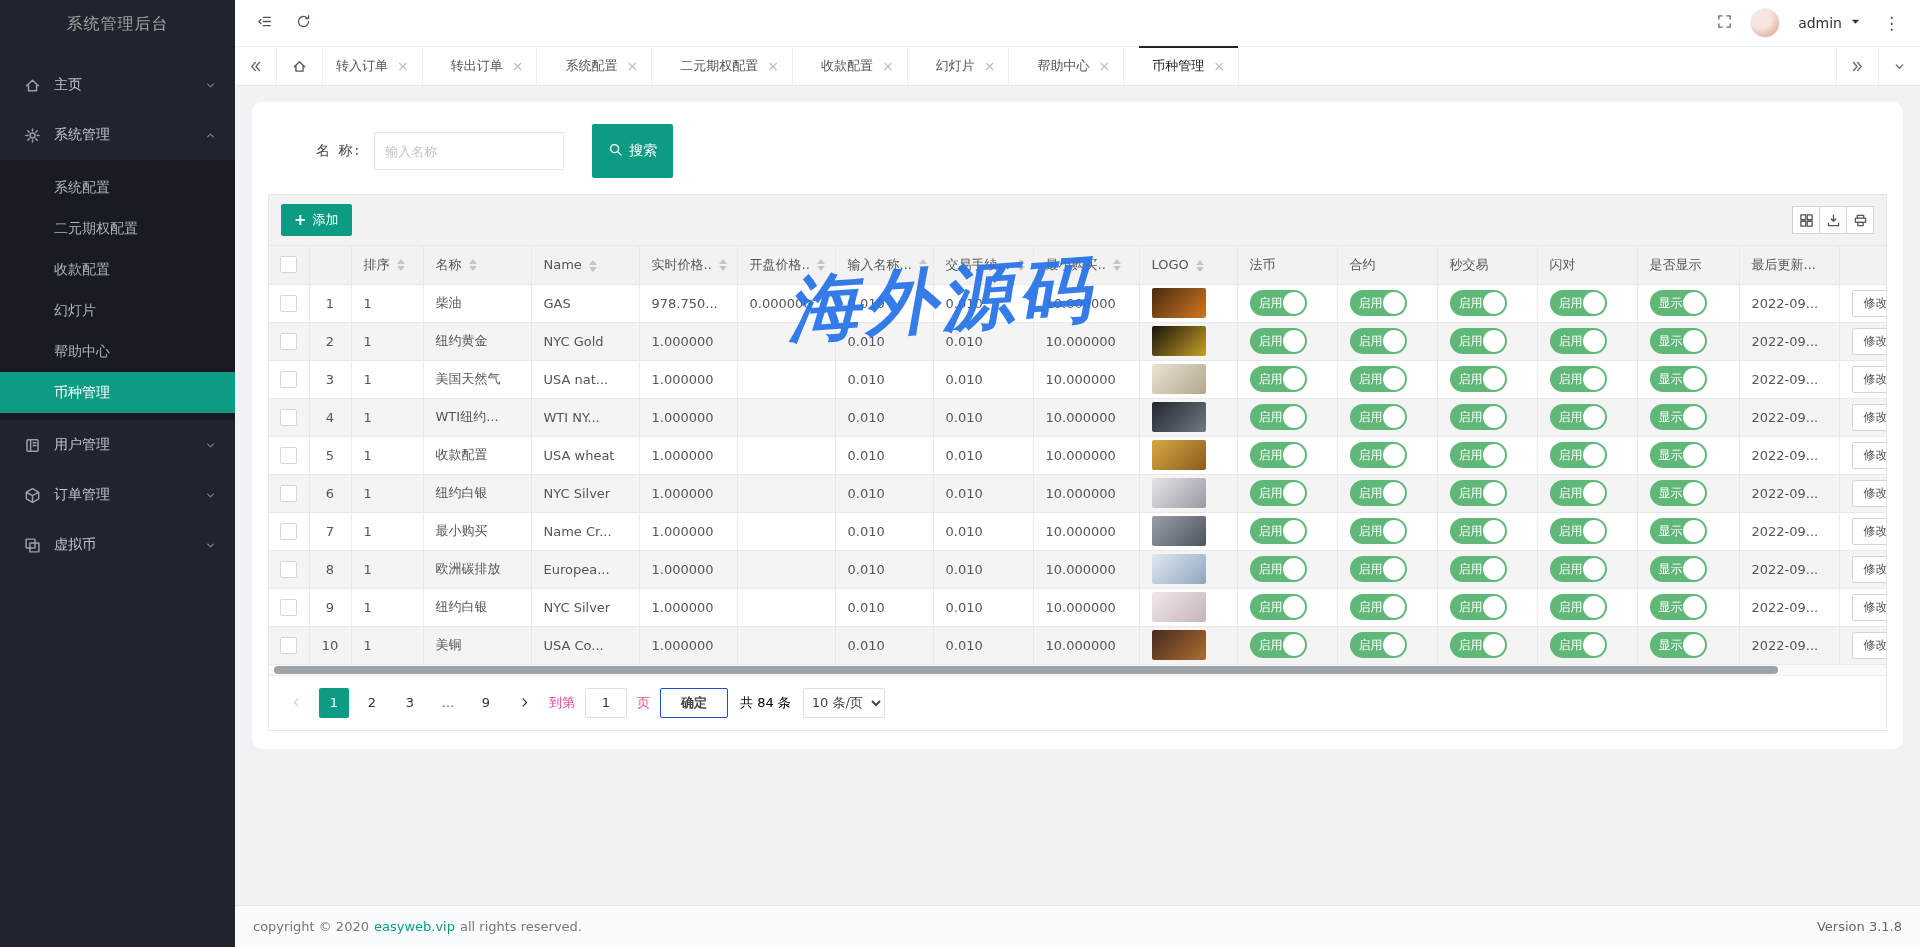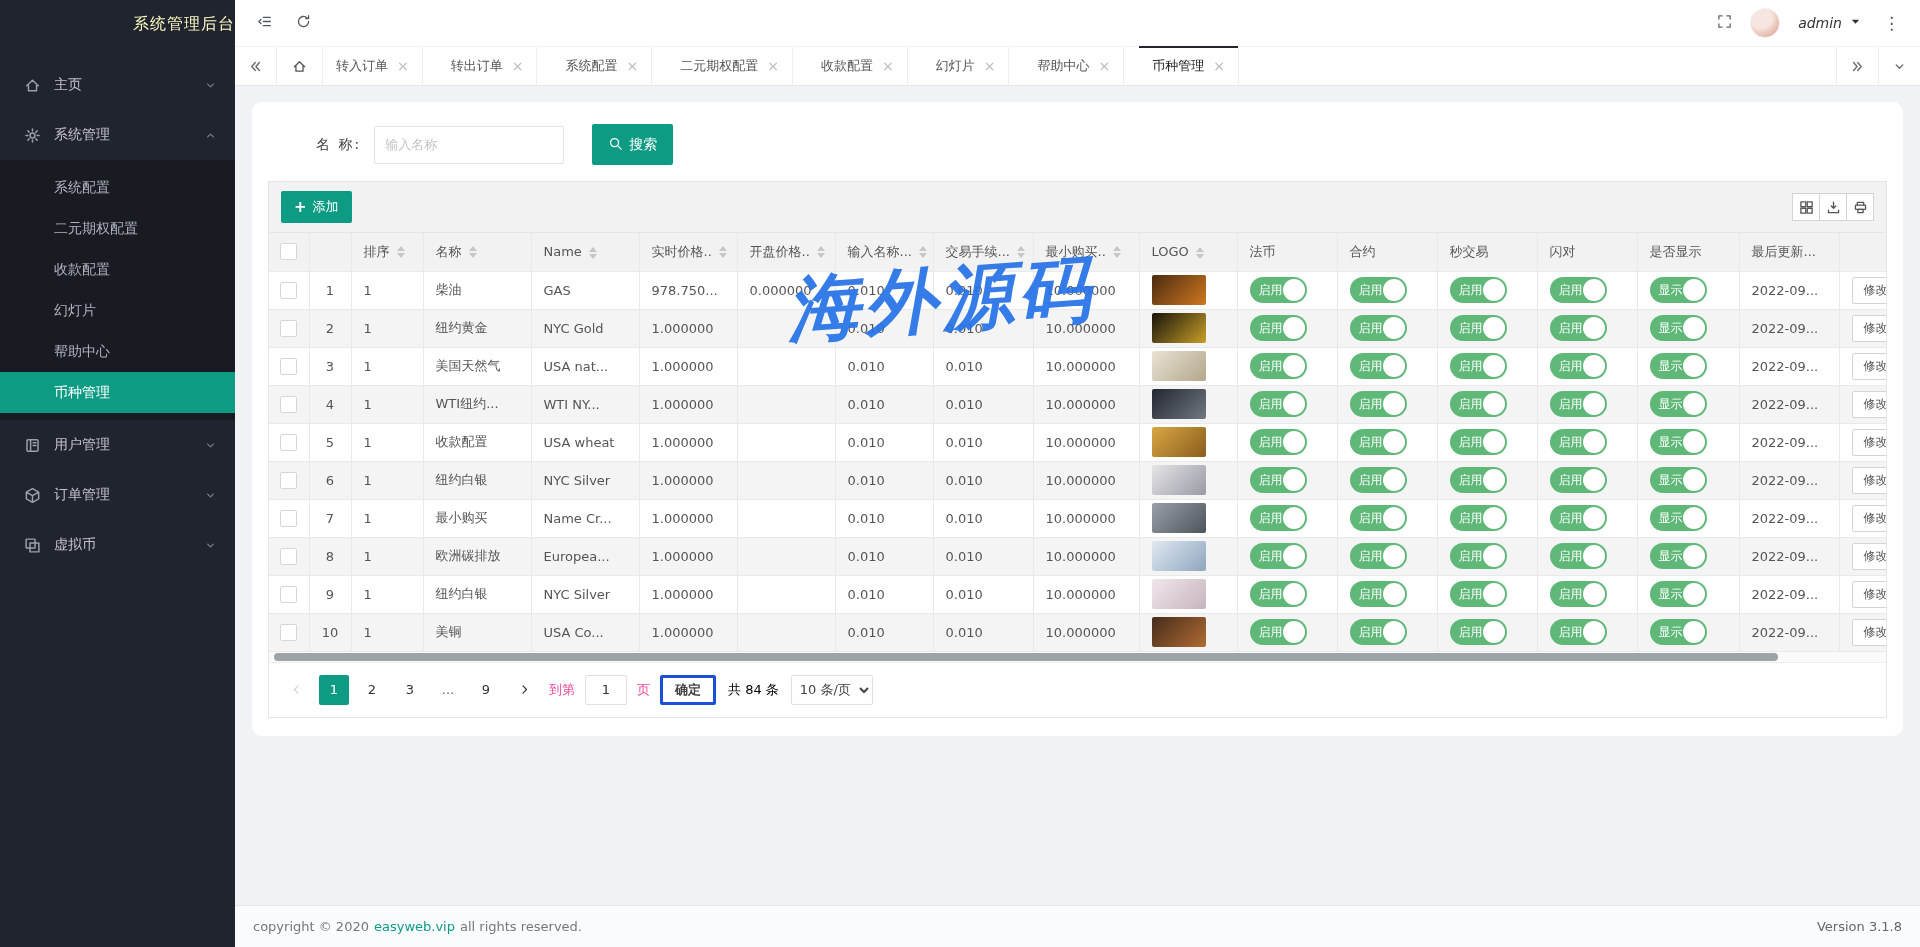--- a/index.html
+++ b/index.html
@@ -2,34 +2,34 @@
 <html style="--primary: #0E9B84; --toggle-on: #5FB878; --sidebar-bg: #20242E; --sidebar-sub-bg: #181B22; --sidebar-active: #0E9B84; --watermark-color: #2673E8;"><head>
 <meta charset="utf-8">
 <style>
   * { margin:0; padding:0; box-sizing:border-box; }
   html,body { width:1920px; height:947px; overflow:hidden; }
   body { font-family:"DejaVu Sans","Liberation Sans",sans-serif; display:flex; background:#f0f2f5; color:#555; }
   .svg-icon { display:inline-flex; align-items:center; justify-content:center; }
 
   
   .sidebar { width:235px; flex-shrink:0; background:var(--sidebar-bg); display:flex; flex-direction:column; }
-  .logo { height:48px; line-height:48px; text-align:right; color:#fef9c3; font-size:16px; letter-spacing:1px; }
+  .logo { height:48px; line-height:48px; text-align:center; color:#a3a3a3; font-size:16px; letter-spacing:1px; }
   .menu { padding-top:12px; flex:1; overflow:hidden; }
   .menu-item { height:50px; display:flex; align-items:center; padding:0 18px 0 24px; cursor:pointer; font-size:14px; color:#c0c3ca; }
   .menu-item .mi-icon { width:17px; margin-right:13px; color:#9aa0ab; }
   .menu-item .mi-label { flex:1; }
   .menu-item .mi-chev { color:#7e838d; }
   .submenu { background:var(--sidebar-sub-bg); padding:7px 0; }
   .submenu-item { height:41px; line-height:41px; padding-left:54px; font-size:14px; color:#aeb2bb; cursor:pointer; }
   .submenu-item.active { background:var(--sidebar-active); color:#fff; }
 
   
   .main { flex:1; min-width:0; display:flex; flex-direction:column; }
 
-  .topbar { height:46px; background:#fff; display:flex; align-items:center; padding:0 18px 0 22px;font-style:italic; }
+  .topbar { height:46px; background:#fff; display:flex; align-items:center; padding:0 18px 0 22px; }
   .tb-icon { color:#50565f; margin-right:24px; cursor:pointer; }
   .tb-right { margin-left:auto; display:flex; align-items:center; gap:18px; }
   .tb-right .tb-icon { margin-right:0; color:#666; }
   .avatar { width:30px; height:30px; border-radius:50%; background:radial-gradient(circle at 35% 30%, #f7e6df 0 40%, #e7bcae 70%, #d9a294); border:1px solid #eee; }
   .user-menu { display:flex; align-items:center; gap:6px; cursor:pointer; font-size:14px; color:#333; }
   .kebab { font-size:17px; color:#555; cursor:pointer; padding:0 2px; }
 
   .tabbar { height:40px; background:#fff; border-top:1px solid #f1f1f1; border-bottom:1px solid #e6e6e6; display:flex; align-items:stretch; }
   .tab-nav { width:42px; display:flex; align-items:center; justify-content:center; color:#666; border-right:1px solid #eee; cursor:pointer; }
   .tab-nav.right { border-right:none; border-left:1px solid #eee; }
@@ -42,21 +42,21 @@
   .tab-spacer { flex:1; }
 
   
   .content { flex:1; padding:16px 17px; overflow:hidden; }
   .card { background:#fff; border-radius:10px; padding:14px 16px 18px; position:relative; }
 
   .search-row { display:flex; align-items:center; padding:8px 0 16px 48px; }
   .search-label { font-size:14px; color:#444; margin-right:13px; letter-spacing:2px; }
   .search-input { width:190px; height:38px; border:1px solid #e2e2e2; border-radius:2px; padding:0 10px; font-size:13px; color:#333; outline:none; font-family:inherit; }
   .search-input::placeholder { color:#c3c3c3; }
-  .search-btn { margin-left:28px; height:41px; padding:0 16px; background:var(--primary); color:#fff; border:none; border-radius:2px; font-size:14px; display:flex; align-items:center; gap:6px; cursor:pointer; font-family:inherit; }
+  .search-btn { margin-left:28px; height:54px; padding:0 16px; background:var(--primary); color:#fff; border:none; border-radius:2px; font-size:14px; display:flex; align-items:center; gap:6px; cursor:pointer; font-family:inherit; }
 
   .table-widget { border:1px solid #e6e6e6; }
   .table-toolbar { background:#f2f2f2; padding:9px 12px; display:flex; align-items:center; border-bottom:1px solid #e6e6e6; }
   .add-btn { height:32px; padding:0 13px; background:var(--primary); color:#fff; border:none; border-radius:2px; font-size:13px; display:flex; align-items:center; gap:6px; cursor:pointer; font-family:inherit; }
   .add-btn .plus { font-size:15px; font-weight:bold; line-height:1; }
   .tool-icons { margin-left:auto; display:flex; }
   .tool-icon-btn { width:28px; height:28px; border:1px solid #d4d4d4; background:#fff; display:flex; align-items:center; justify-content:center; color:#555; cursor:pointer; margin-left:-1px; padding:0; }
 
   .table-scroll { overflow:hidden; width:100%; }
   table { border-collapse:collapse; table-layout:fixed; width:1690px; font-size:13px; color:#555; }
@@ -79,21 +79,21 @@
   .fake-thumb { position:absolute; left:5px; top:1px; height:8px; width:93%; background:#9ea3a8; border-radius:4px; cursor:grab; }
 
   .pagination { display:flex; align-items:center; padding:12px; gap:8px; font-size:13px; color:#666; }
   .pg-pages { display:flex; align-items:center; gap:8px; }
   .page-btn { min-width:30px; height:30px; display:flex; align-items:center; justify-content:center; border-radius:2px; cursor:pointer; color:#333; background:#fff; font-size:13px; padding:0 4px; }
   .page-btn.active { background:var(--primary); color:#fff; cursor:default; }
   .page-btn.disabled { color:#d2d2d2; cursor:default; }
   .page-btn.ellipsis { cursor:default; color:#666; }
   .pg-label { color:#ec4899; margin:0 2px; }
   .jump-input { width:42px; height:30px; border:1px solid #e0e0e0; border-radius:2px; text-align:center; font-size:13px; color:#333; outline:none; font-family:inherit; }
-  .confirm-btn { height:30px; padding:0 12px; border:3px solid #1d4ed8; background:#fff; border-radius:2px; font-size:13px; color:#444; cursor:pointer; font-family:inherit; font-weight:bold; }
+  .confirm-btn { height:30px; padding:0 20px; border:1px solid #1d4ed8; background:#fff; border-radius:2px; font-size:13px; color:#444; cursor:pointer; font-family:inherit; font-weight:bold; }
   .total-label { color:#000000; margin:0 4px; }
   .page-size-select { height:30px; border:1px solid #e0e0e0; border-radius:2px; font-size:13px; color:#444; padding:0 4px; background:#fff; outline:none; font-family:inherit; }
 
   footer { height:42px; background:#fafbfc; border-top:1px solid #e8e8e8; display:flex; align-items:center; padding:0 18px; font-size:13px; color:#777; }
   .footer-link { color:var(--primary); margin:0 5px; cursor:pointer; text-decoration:none; }
   .footer-version { margin-left:auto; color:#666; }
 
   .watermark { position:absolute; left:535px; top:150px; font-size:72px; font-weight:bold; font-style:italic;
     color:var(--watermark-color); transform:rotate(-4deg); letter-spacing:5px; z-index:6; pointer-events:none;
     opacity:.93; font-family:"DejaVu Serif","Liberation Serif",serif; }

